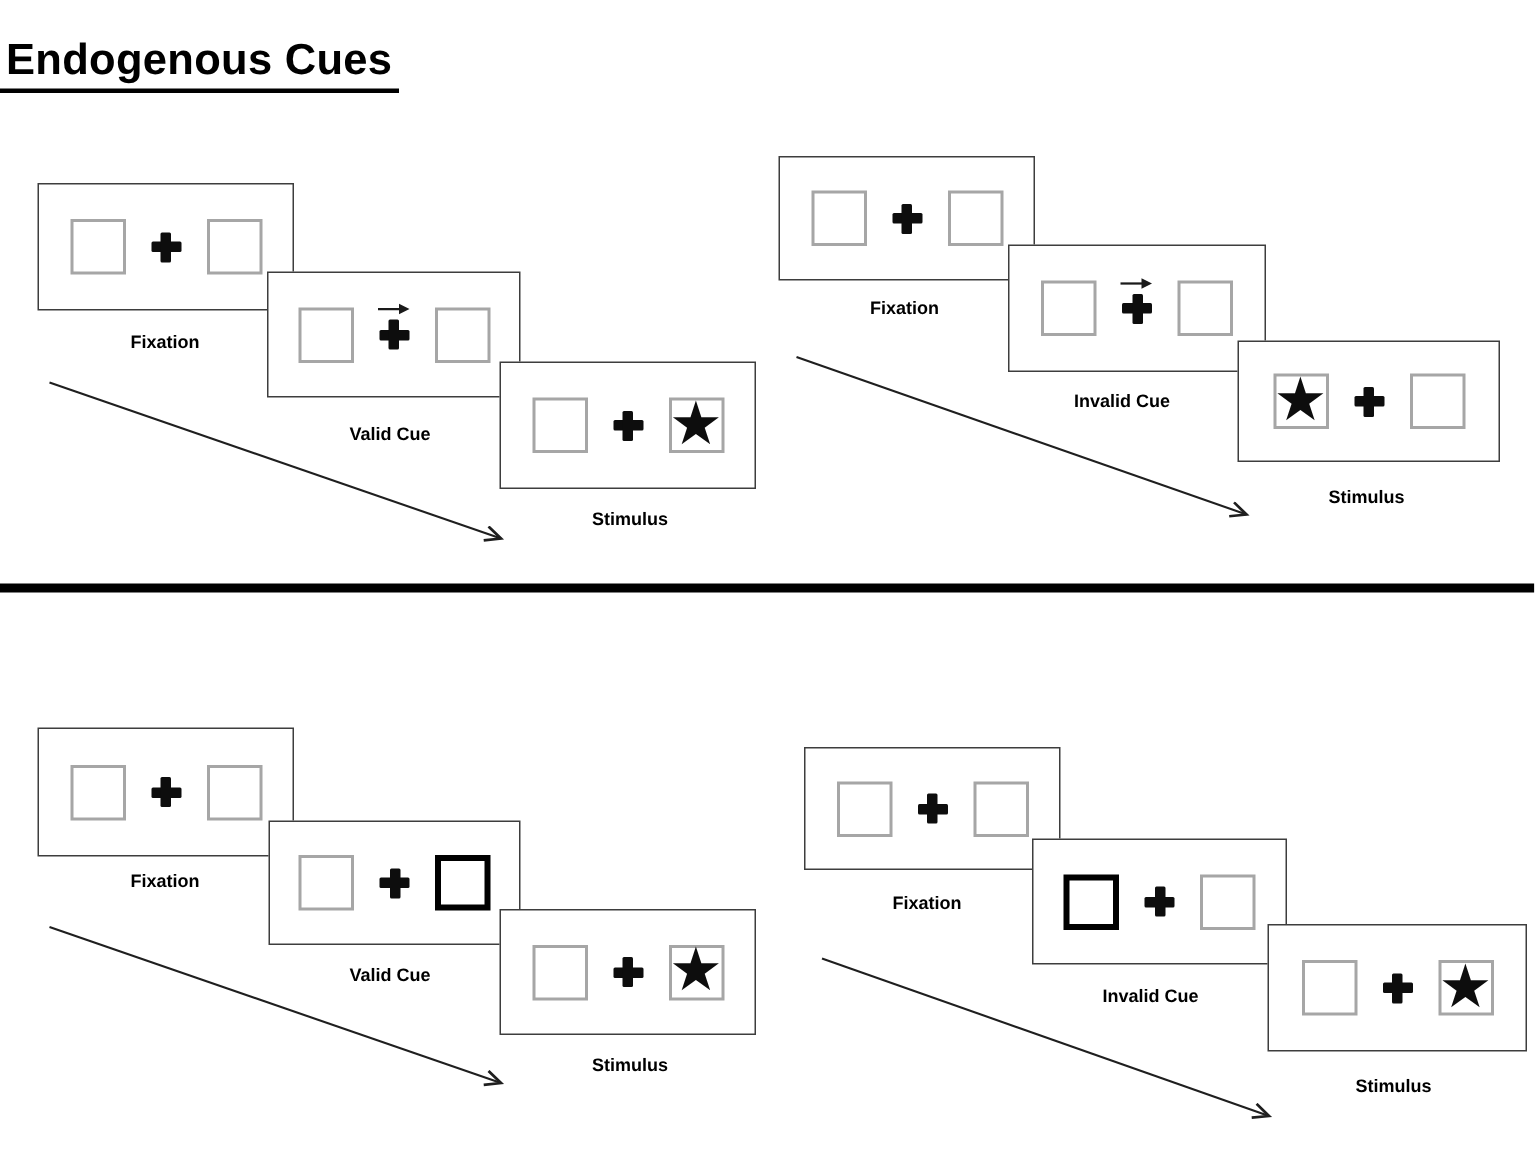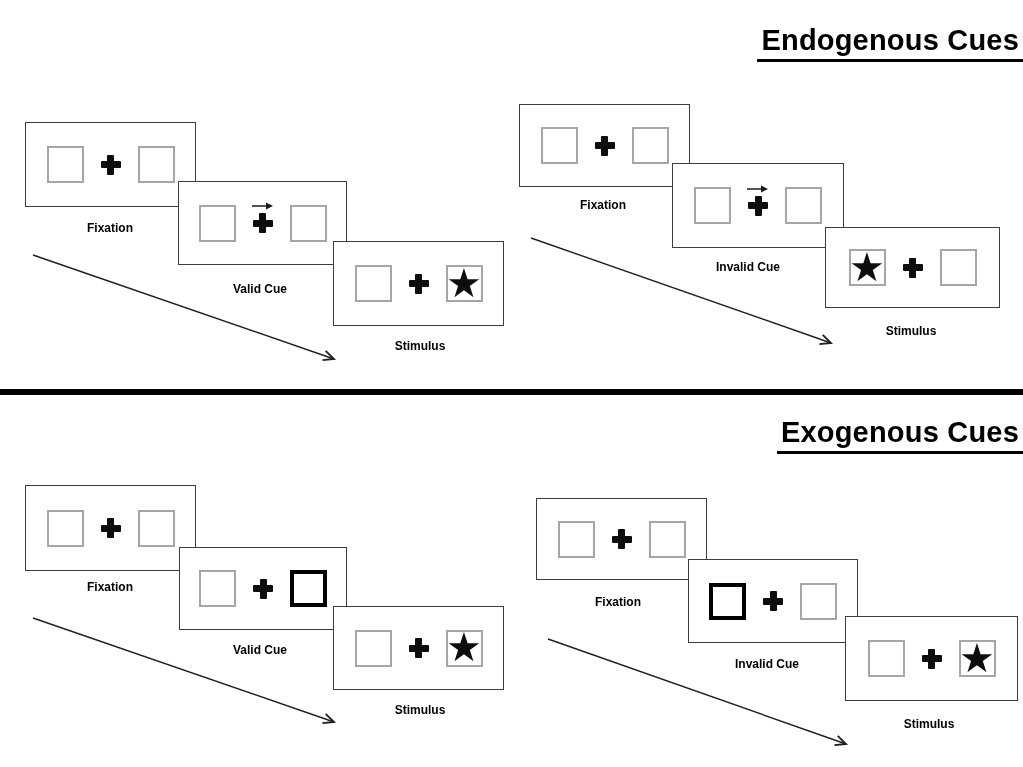--- a/index.html
+++ b/index.html
@@ -9,21 +9,21 @@
     height: 767px;
     background: #ffffff;
     overflow: hidden;
     font-family: "Liberation Sans", sans-serif;
     color: #000;
   }
   .title {
     position: absolute;
     left: 0;
     width: 100%;
-    text-align: right;
+    text-align: left;
     font-size: 29px;
     font-weight: bold;
     letter-spacing: 0.2px;
   }
   .title-text {
     display: inline-block;
     border-bottom: 3px solid #000;
     padding: 0 4px 2px 4px;
   }
   .divider {
@@ -127,23 +127,20 @@
       <marker id="ah" markerWidth="10" markerHeight="10" refX="8" refY="4" orient="auto">
         <path d="M0.5,0.5 L8,4 L0.5,7.5" fill="none" stroke="#1f1f1f" stroke-width="1.3"></path>
       </marker>
     </defs>
   </svg>
 
   <div class="title" style="top:24px">
     <span class="title-text">Endogenous Cues</span>
   </div>
   <div class="divider" style="top:389px"></div>
-  <div class="title" style="top:416px">
-    <span class="title-text">Exogenous Cues</span>
-  </div>
 
   <svg class="seq-arrow" style="left:25px; top:248px" width="320" height="122">
     <line x1="8" y1="7" x2="309" y2="111" marker-end="url(#ah)"></line>
   </svg>
 
   <div class="panel z1" style="left:25px; top:122px; width:171px; height:85px">
     <div class="sq"></div>
     <div class="plus-wrap">
         <div class="plus"></div>
       </div>

